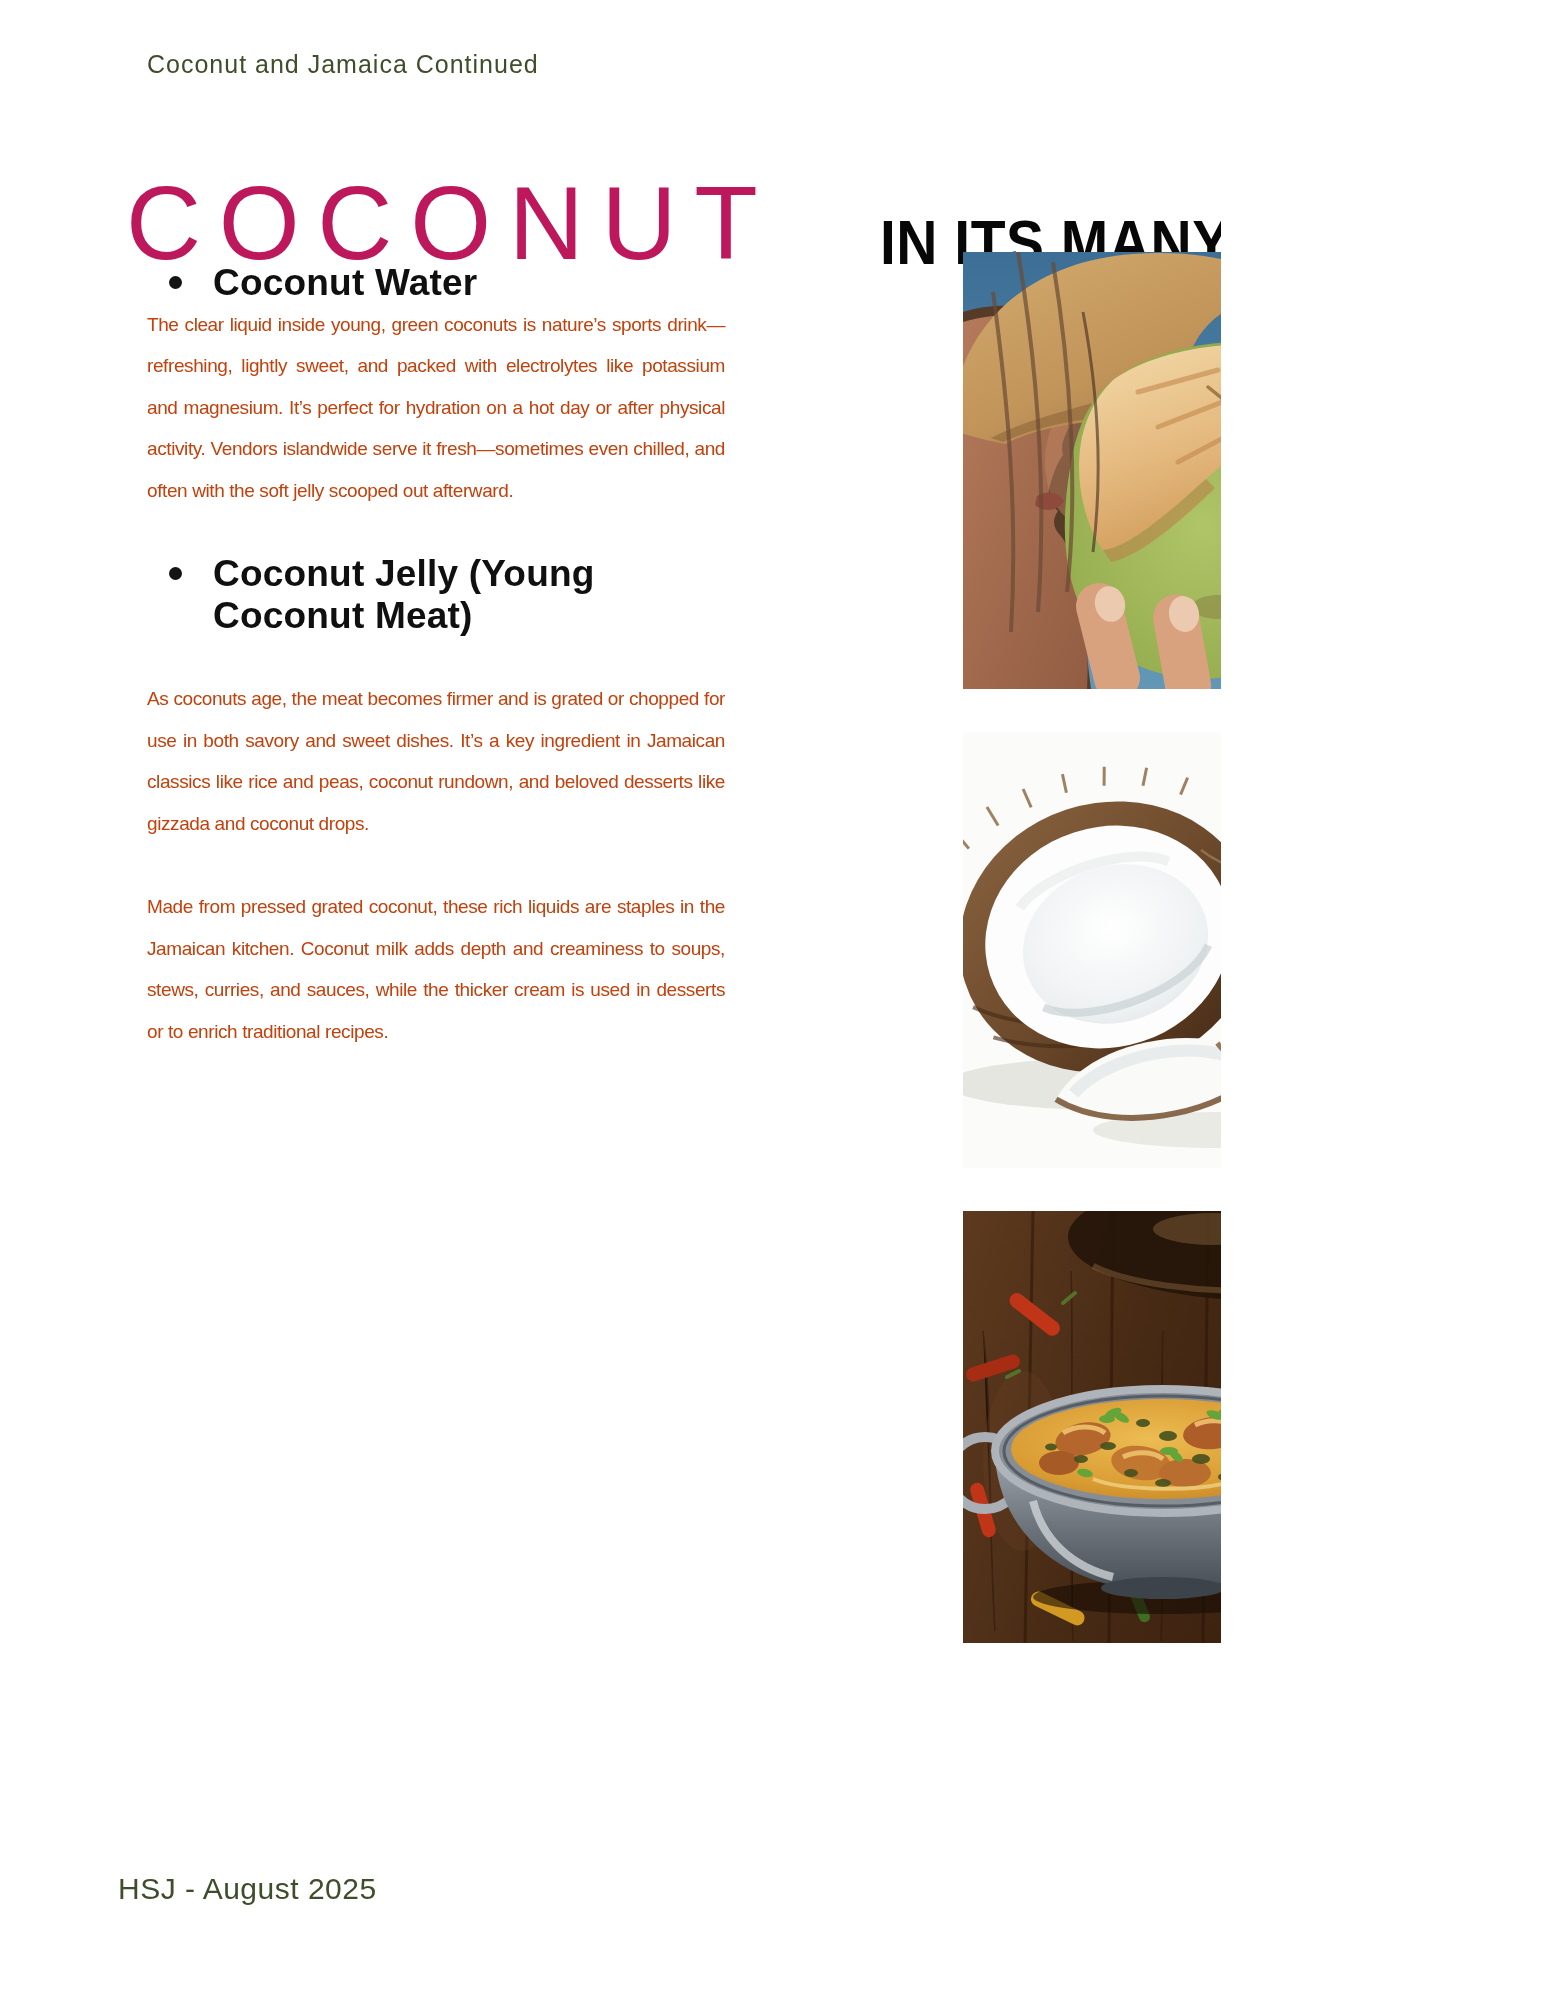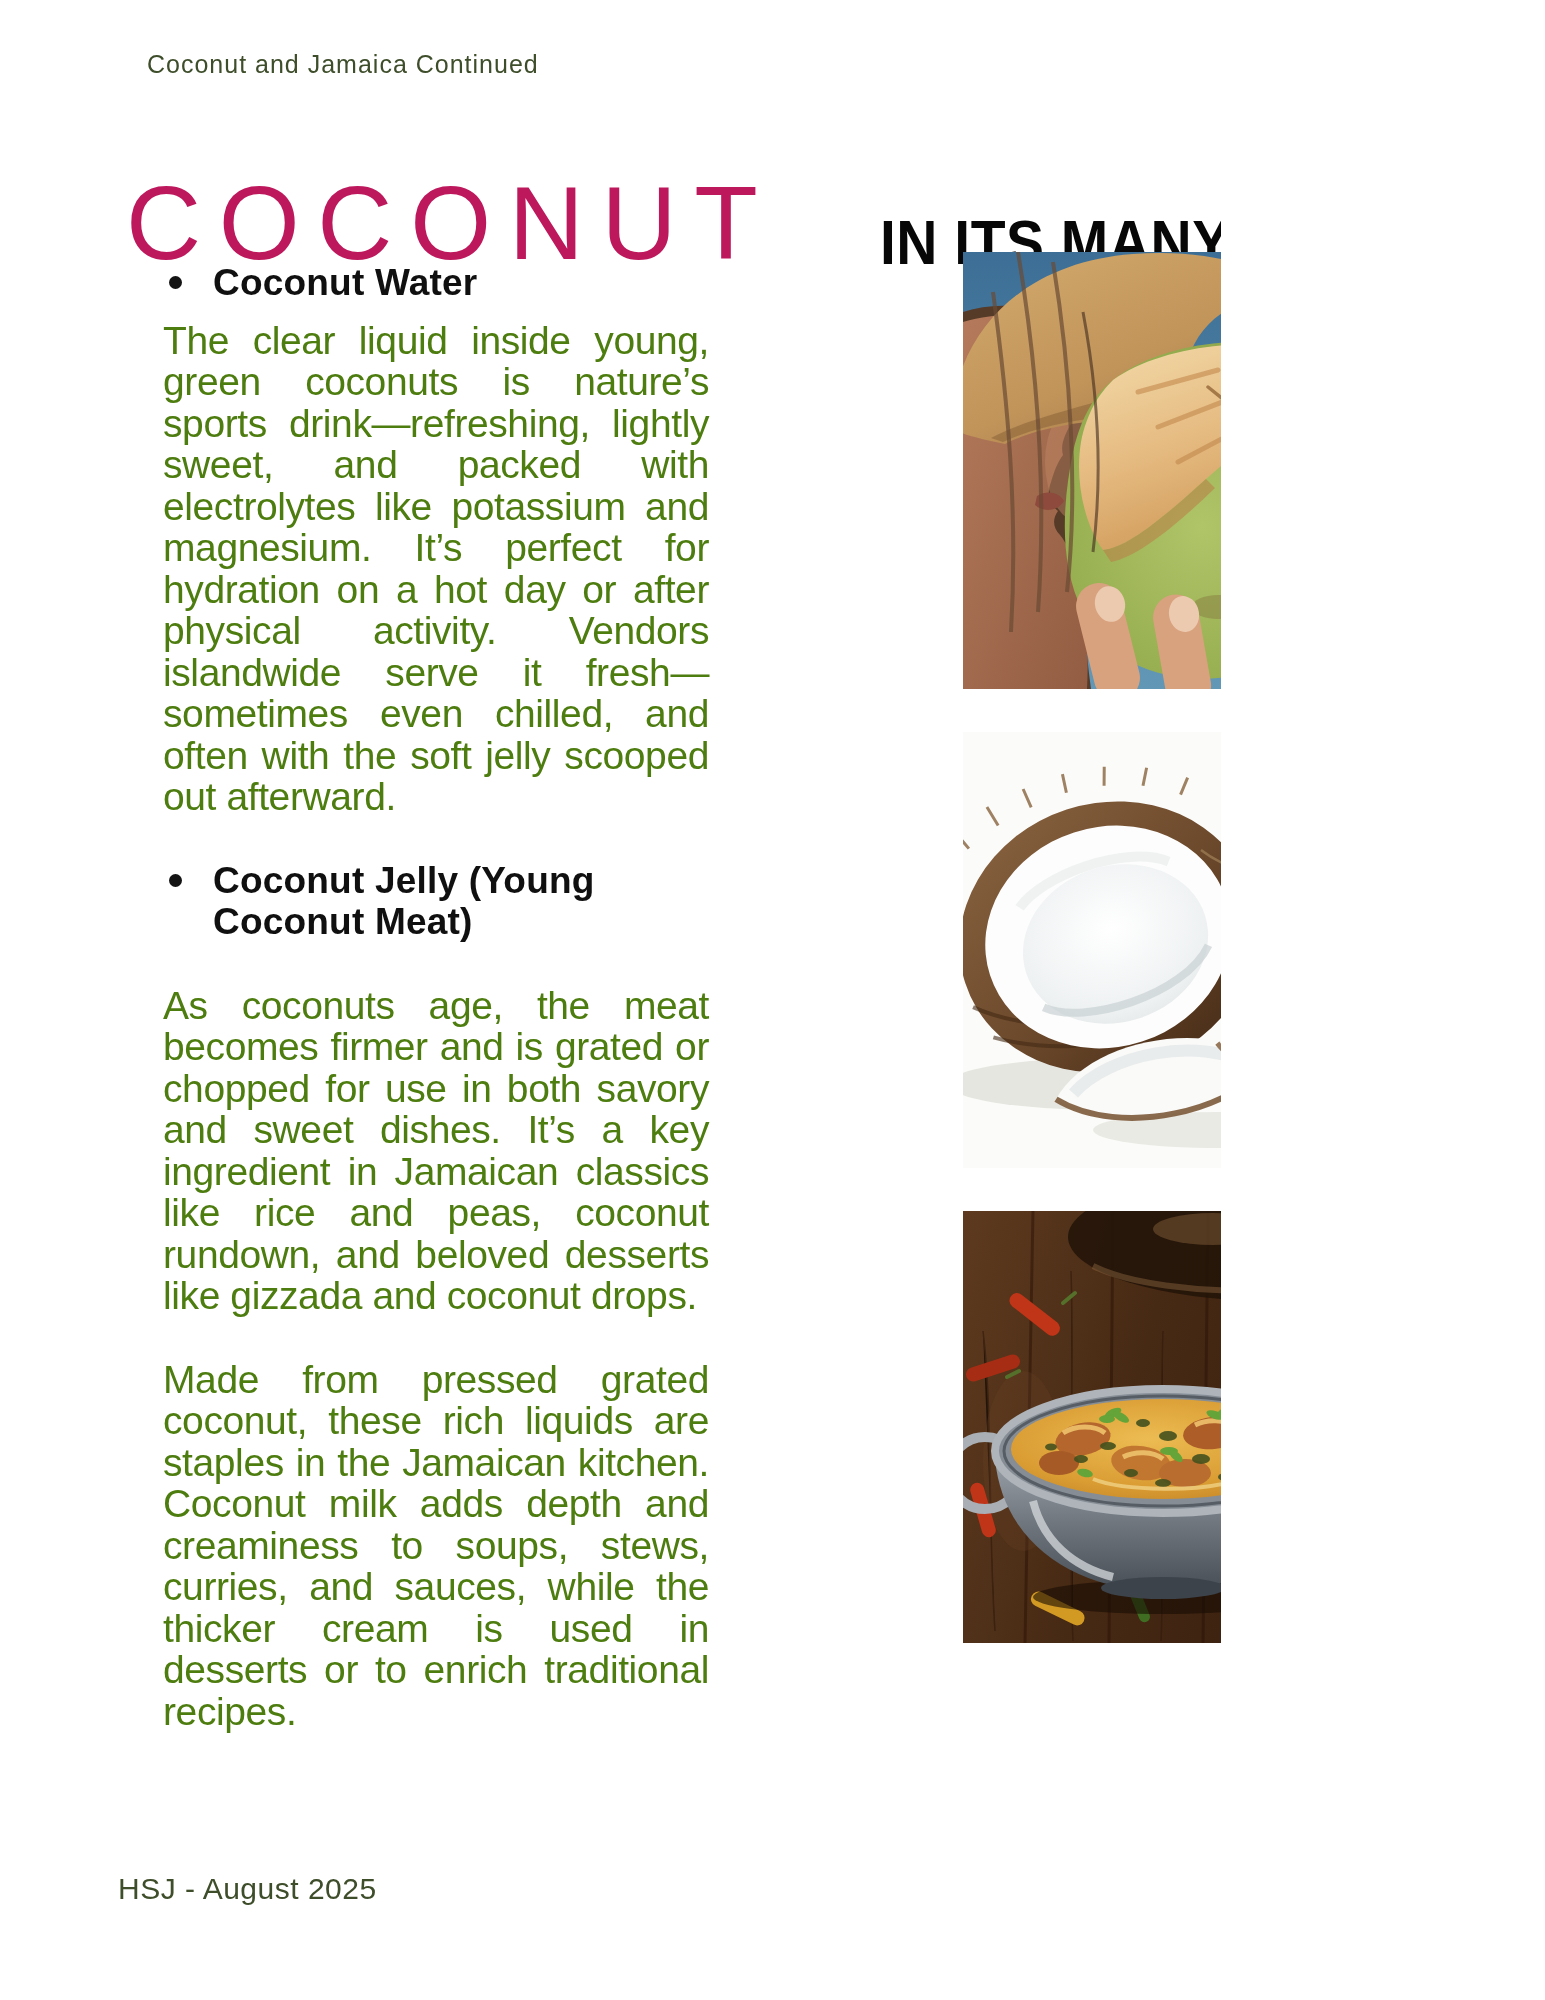--- a/index.html
+++ b/index.html
@@ -24,22 +24,22 @@
   .section{margin:0 0 42px 0;}
   .sec-head{
     position:relative;margin:0;padding-left:66px;font-size:37px;font-weight:700;
     line-height:41.5px;letter-spacing:0.2px;color:#101010;
   }
   .bullet{
     position:absolute;left:22px;top:14px;width:13px;height:13px;border-radius:50%;
     background:#141414;
   }
   .sec-body{
-    margin:16px;font-size:39px;line-height:41.5px;text-align:justify;
-    letter-spacing:-0.4px;color:#4d7c0f;
+    margin:0;font-size:19px;line-height:41.5px;text-align:justify;
+    letter-spacing:-0.4px;color:#c2410c;
   }
   .photos{position:absolute;left:963px;top:252px;width:406px;}
   .photos figure{margin:0 0 43px 0;width:406px;display:block;}
   .photos svg{display:block;}
   .footer-issue{
     position:absolute;left:118px;top:1872px;font-size:30px;color:#3e4d2a;
     letter-spacing:0.5px;font-weight:400;
   }
   .page-number{
     position:absolute;left:1414px;top:1888px;font-size:24px;color:#111111;

